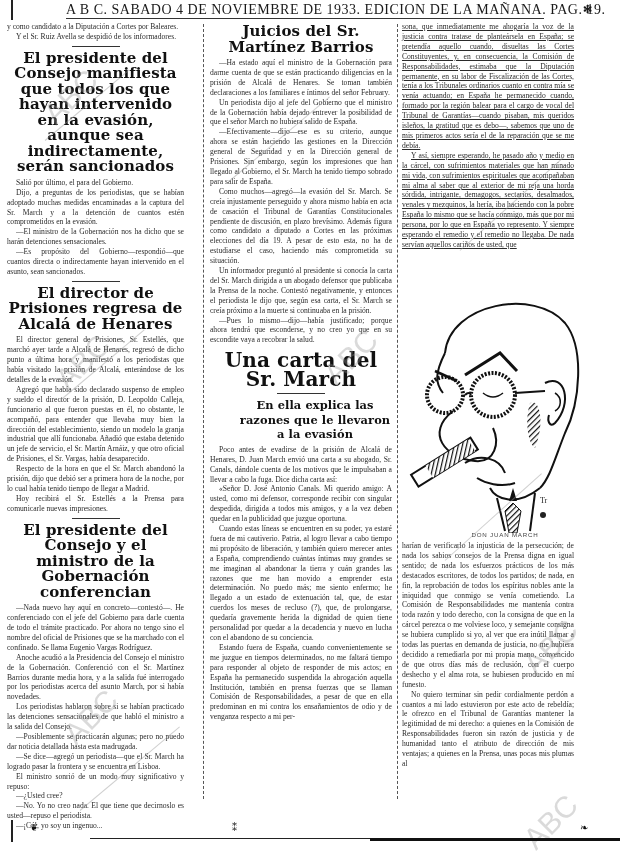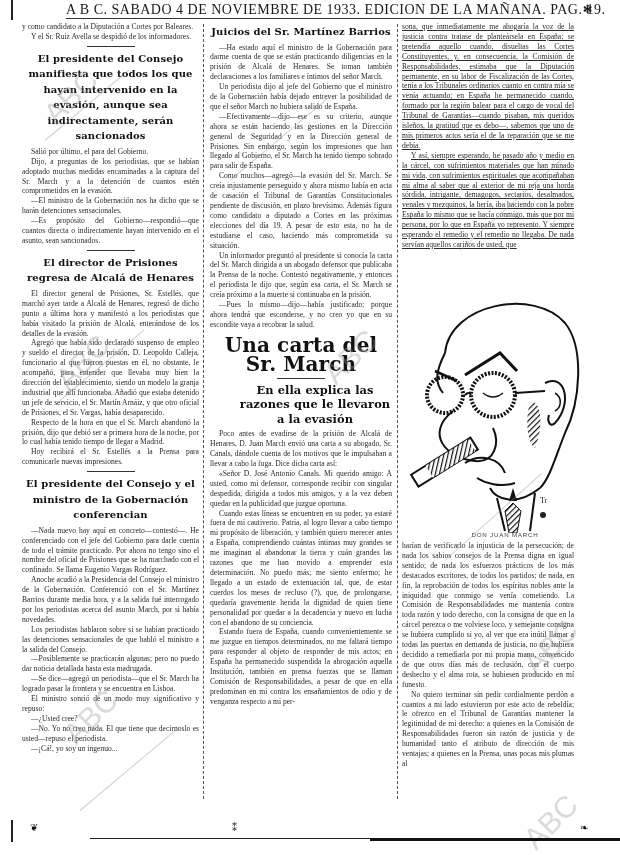--- a/index.html
+++ b/index.html
@@ -9,21 +9,21 @@
          font-family:"Liberation Serif", serif; font-size:14px; letter-spacing:0.5px;
          white-space:nowrap; border-bottom:1px solid #333; line-height:15px; }
   .page-mark { position:absolute; left:583px; top:3px; font-size:11px; font-weight:bold; }
   .col { position:absolute; top:22px; font-family:"Liberation Serif", serif;
          font-size:7.6px; line-height:9.9px; text-align:justify; color:#2a2a2a; }
   .col p { margin:0; text-indent:9px; }
   .col p.noindent { text-indent:0; }
   .rule { border-left:1px solid #444; position:absolute; }
   .hd { font-family:"DejaVu Serif", serif; font-weight:bold; text-align:center;
         color:#111; margin:4px 0 3px 0; letter-spacing:0.1px; }
-  .hd1 { font-size:10px; line-height:15.5px; }
+  .hd1 { font-size:15px; line-height:15.5px; }
   .hd2 { font-size:20px; line-height:19px; }
   .hd3 { font-size:11.4px; line-height:14.5px;margin-left:28px; }
   .short-rule { width:48px; border-top:1px solid #333; margin:4px auto 4px auto; }
   .caricature { position:absolute; left:405px; top:283px; width:200px; height:250px; }
   .caption { position:absolute; left:405px; top:531px; width:200px; text-align:center;
              font-family:"Liberation Sans", sans-serif; font-size:6.2px; letter-spacing:0.8px; color:#444; }
   .watermark { position:absolute; font-family:"Liberation Sans", sans-serif; font-size:30px;
                color:rgba(150,150,150,0.35); transform:rotate(-45deg); pointer-events:none; }
   .wm-line { position:absolute; height:1px; background:rgba(150,150,150,0.45);
              transform-origin:left center; pointer-events:none; }
@@ -36,21 +36,21 @@
 
 <div class="left-border" style="height:20px;"></div>
 <div class="left-border" style="top:820px;height:22px;"></div>
 
 <div class="page-header">A B C. SABADO 4 DE NOVIEMBRE DE 1933. EDICION DE LA MAÑANA. PAG. 19.</div>
 <div class="page-mark">✻</div>
 
 <div class="rule" style="left:203px;top:24px;height:775px;border-left:1px dashed #555;"></div>
 <div class="rule" style="left:397px;top:24px;height:775px;border-left:1px dashed #555;"></div>
 
-<div class="col" style="left:22px;width:177px;">
+<div class="col" style="left:7px;width:177px;">
   <p class="noindent">y como candidato a la Diputación a Cortes por Baleares.</p>
   <p>Y el Sr. Ruiz Avella se despidió de los informadores.</p>
   <div class="short-rule"></div>
 
   <div class="hd hd1">El presidente del Consejo manifiesta que todos los que hayan intervenido en la evasión, aunque sea indirectamente, serán sancionados</div>
   <p>Salió por último, el para del Gobierno.</p>
   <p>Dijo, a preguntas de los periodistas, que se habían adoptado muchas medidas encaminadas a la captura del Sr. March y a la detención de cuantos estén comprometidos en la evasión.</p>
   <p>—El ministro de la Gobernación nos ha dicho que se harán detenciones sensacionales.</p>
   <p>—Es propósito del Gobierno—respondió—que cuantos directa o indirectamente hayan intervenido en el asunto, sean sancionados.</p>
   <div class="short-rule"></div>
@@ -69,21 +69,21 @@
   <p>—Posiblemente se practicarán algunas; pero no puedo dar noticia detallada hasta esta madrugada.</p>
   <p>—Se dice—agregó un periodista—que el Sr. March ha logrado pasar la frontera y se encuentra en Lisboa.</p>
   <p>El ministro sonrió de un modo muy significativo y repuso:</p>
   <p>—¿Usted cree?</p>
   <p>—No. Yo no creo nada. El que tiene que decirnoslo es usted—repuso el periodista.</p>
   <p>—¡Cá!, yo soy un ingenuo...</p>
 </div>
 
 <div class="col" style="left:210px;width:182px;">
   <div class="hd hd1" style="margin-top:2px;">Juicios del Sr. Martínez Barrios</div>
-  <p>—Ha estado aquí el ministro de la Gobernación para darme cuenta de que se están practicando diligencias en la prisión de Alcalá de Henares. Se toman también declaraciones a los familiares e íntimos del señor March.</p>
+  <p>—Ha estado aquí el ministro de la Gobernación para darme cuenta de que se están practicando diligencias en la prisión de Alcalá de Henares. Se toman también declaraciones a los familiares e íntimos del señor February.</p>
   <p>Un periodista dijo al jefe del Gobierno que el ministro de la Gobernación había dejado entrever la posibilidad de que el señor March no hubiera salido de España.</p>
   <p>—Efectivamente—dijo—ese es su criterio, aunque ahora se están haciendo las gestiones en la Dirección general de Seguridad y en la Dirección general de Prisiones. Sin embargo, según los impresiones que han llegado al Gobierno, el Sr. March ha tenido tiempo sobrado para salir de España.</p>
   <p>Como muchos—agregó—la evasión del Sr. March. Se creía injustamente perseguido y ahora mismo había en acta de casación el Tribunal de Garantías Constitucionales pendiente de discusión, en plazo brevísimo. Además figura como candidato a diputado a Cortes en las próximas elecciones del día 19. A pesar de esto esta, no ha de estudiarse el caso, haciendo más comprometida su situación.</p>
   <p>Un informador preguntó al presidente si conocía la carta del Sr. March dirigida a un abogado defensor que publicaba la Prensa de la noche. Contestó negativamente, y entonces el periodista le dijo que, según esa carta, el Sr. March se creía próximo a la muerte si continuaba en la prisión.</p>
   <p>—Pues lo mismo—dijo—había justificado; porque ahora tendrá que esconderse, y no creo yo que en su escondite vaya a recobrar la salud.</p>
 
   <div class="hd hd2" style="margin-top:6px;">Una carta del Sr. March</div>
   <div class="short-rule"></div>
   <div class="hd hd3">En ella explica las razones que le llevaron a la evasión</div>
   <p>Poco antes de evadirse de la prisión de Alcalá de Henares, D. Juan March envió una carta a su abogado, Sr. Canals, dándole cuenta de los motivos que le impulsaban a llevar a cabo la fuga. Dice dicha carta así:</p>

